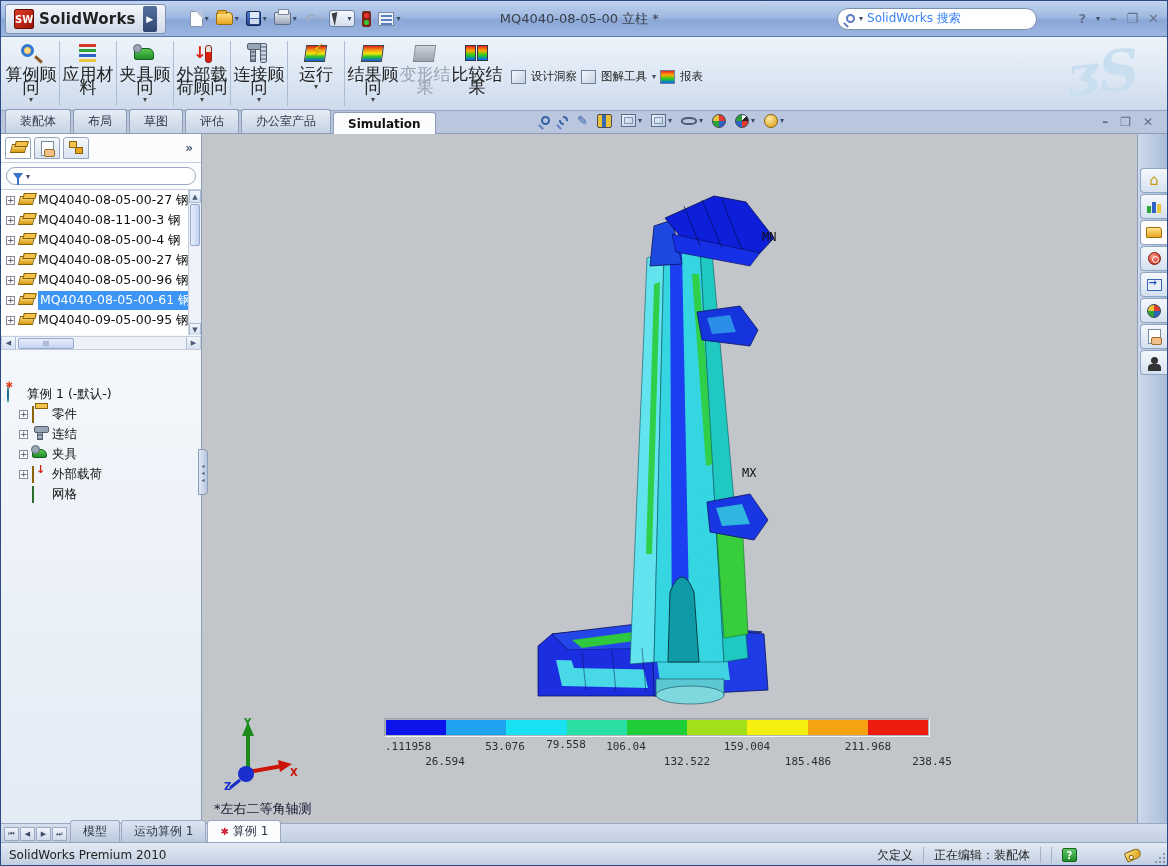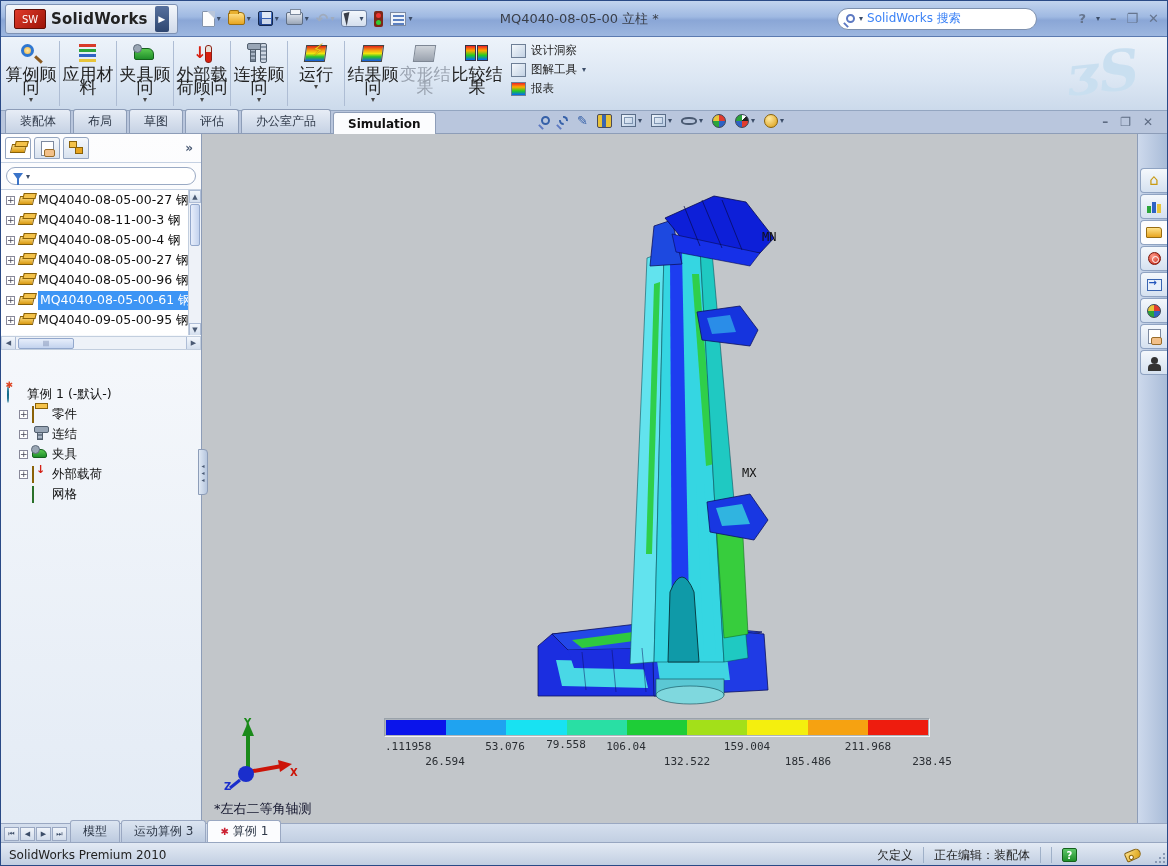--- a/index.html
+++ b/index.html
@@ -5,21 +5,21 @@
   * { margin:0; padding:0; box-sizing:border-box; }
   html,body { width:1168px; height:866px; font-family:"DejaVu Sans","Liberation Sans",sans-serif; }
   .window { position:relative; width:1168px; height:866px; background:#8fa8d4; border:1px solid #2a4a86; overflow:hidden; }
 
   
   .titlebar { position:absolute; left:0; top:0; width:100%; height:36px;
     background:linear-gradient(180deg,#c2d4ee 0%,#9fb9e2 45%,#8aa6d6 55%,#9db7e0 100%);
     border-bottom:1px solid #5b7ab0; display:flex; align-items:center; }
   .brand { display:flex; align-items:center; gap:5px; padding:0 8px; height:30px; margin-left:4px;
     background:linear-gradient(180deg,#f4f7fb,#cfd9ea); border:1px solid #7e92b4; border-radius:3px; }
-  .sw-cube { width:32px; height:20px; background:linear-gradient(135deg,#e03a2a,#9c1408); border:1px solid #5f0d05; border-radius:2px; color:#fff; font-size:10px; font-weight:normal; text-align:center; line-height:19px; }
+  .sw-cube { width:20px; height:20px; background:linear-gradient(135deg,#e03a2a,#9c1408); border:1px solid #5f0d05; border-radius:2px; color:#fff; font-size:10px; font-weight:bold; text-align:center; line-height:19px; }
   .brand-name { font-size:15px; font-weight:bold; color:#222; letter-spacing:.2px; }
   .brand-fly { width:14px; height:26px; background:linear-gradient(180deg,#56709e,#2e4670); color:#fff; font-size:9px; line-height:26px; text-align:center; border-radius:2px; margin-left:2px; }
   .tb-icons { display:flex; align-items:center; gap:7px; margin-left:24px; }
   .tbi { display:flex; align-items:center; gap:2px; }
   .caret { font-size:8px; color:#3c4d68; }
   .ic-page { width:13px; height:16px; background:#fdfdfd; border:1px solid #8494ac; border-radius:1px; position:relative; }
   .ic-page:after { content:""; position:absolute; right:-1px; top:-1px; border:4px solid; border-color:#b9c6da #b9c6da transparent transparent; }
   .ic-folder { width:17px; height:13px; background:linear-gradient(180deg,#ffe28a,#e8a520); border:1px solid #9a6d10; border-radius:2px 4px 2px 2px; position:relative; }
   .ic-folder:before { content:""; position:absolute; left:0; top:-3px; width:8px; height:3px; background:#e8b030; border:1px solid #9a6d10; border-bottom:none; border-radius:2px 2px 0 0; }
   .ic-save { width:15px; height:15px; background:linear-gradient(180deg,#4f7fd6,#23448e); border:1px solid #15294f; border-radius:2px; position:relative; }
@@ -63,21 +63,21 @@
   .clampico { position:absolute; left:2px; top:6px; width:20px; height:12px; background:linear-gradient(180deg,#58c84e,#1f8f2a); border:1px solid #14601c; border-radius:2px 6px 2px 2px; }
   .clampico:before { content:""; position:absolute; left:-2px; top:-5px; width:7px; height:7px; background:#9aa6b4; border:1px solid #5d6a7a; border-radius:50%; }
   .loadico { position:absolute; left:4px; top:1px; font-size:16px; font-weight:bold; color:#d81f10; }
   .loadico:after { content:""; position:absolute; left:12px; top:2px; width:5px; height:16px; background:linear-gradient(180deg,#e8e2da 40%,#d81f10 40%); border:1px solid #8c2015; border-radius:3px; }
   .boltico { position:absolute; left:4px; top:2px; width:6px; height:18px; background:repeating-linear-gradient(180deg,#aab6c6 0 2px,#73808f 2px 4px); border:1px solid #525f6e; }
   .boltico:before { content:""; position:absolute; left:-4px; top:-2px; width:13px; height:5px; background:#99a6b6; border:1px solid #525f6e; border-radius:2px; }
   .boltico2 { position:absolute; left:14px; top:1px; width:7px; height:20px; background:repeating-linear-gradient(180deg,#cdd6e2 0 2px,#8c9aab 2px 4px); border:1px solid #525f6e; border-radius:2px; }
   .flash { position:absolute; left:9px; top:-2px; color:#f2c61a; font-size:17px; text-shadow:0 0 1px #7a5a00; }
   .cmpico { position:absolute; left:1px; top:3px; width:11px; height:16px; background:linear-gradient(180deg,#e22,#fa0,#2c2,#06f); border:1px solid #334; }
   .cmpico.r { left:13px; }
-  .smallstack { display:flex; flex-direction:column; justify-content:flex-start; gap:4px; padding:6px 4px 0 8px; }
+  .smallstack { display:flex; flex-direction:row; justify-content:flex-start; gap:4px; padding:6px 4px 0 8px; }
   .sbtn { display:flex; align-items:center; gap:5px; font-size:11.5px; color:#222; }
   .sic { width:15px; height:14px; border:1px solid #6e7f96; background:linear-gradient(135deg,#f4f8fc,#c3d2e4); position:relative; }
   .sic.rb { background:linear-gradient(180deg,#e22,#fa0,#2c2,#06f); }
   .ds-mark { position:absolute; right:28px; top:2px; font-size:56px; font-style:italic; font-weight:bold; color:#c9dff0; transform:rotate(-6deg); font-family:"DejaVu Serif",serif; }
 
   
   .tabrow { position:absolute; left:0; top:110px; width:100%; height:23px; background:#b9c6dd; border-bottom:1px solid #8d9db8; }
   .ctabs { display:flex; height:100%; align-items:flex-end; padding-left:4px; }
   .ctab { padding:3px 14px 3px; font-size:12px; color:#2e3848; background:linear-gradient(180deg,#e7edf6,#c6d2e4); border:1px solid #8d9db8; border-bottom:none; border-radius:3px 3px 0 0; margin-right:2px; }
   .ctab.active { background:#fbfcfe; font-weight:bold; color:#111; position:relative; top:1px; padding-top:4px; }
@@ -615,21 +615,21 @@
     <div class="bnav">
       <span>⏮</span>
       <span>◀</span>
       <span>▶</span>
       <span>⏭</span>
     </div>
     <div class="btab">
         <span>模型</span>
       </div>
     <div class="btab">
-        <span>运动算例 3</span>
+        <span>运动算例 1</span>
       </div>
     <div class="btab active">
         <span class="btab-ico">✱</span>
         <span>算例 1</span>
       </div>
   </div>
 
   <div class="statusbar">
     <span class="sb-left">SolidWorks Premium 2010</span>
     <div class="sb-right">

